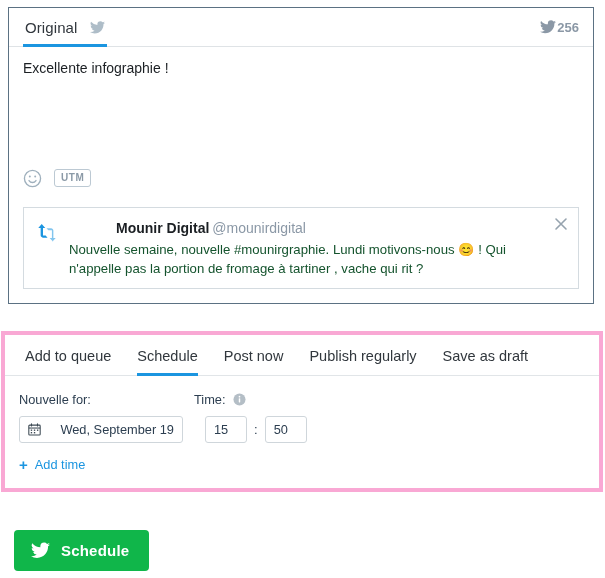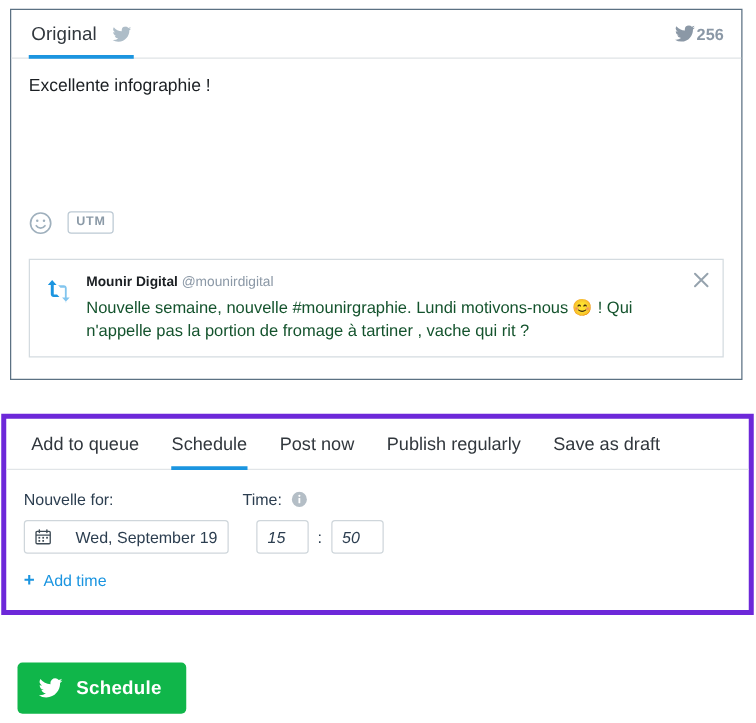--- a/index.html
+++ b/index.html
@@ -132,24 +132,25 @@
   .rt-icon {
     flex: 0 0 auto;
     width: 22px;
     height: 20px;
     color: #1b95e0;
     margin-top: 3px;
   }
   .rt-icon svg { display: block; width: 100%; height: 100%; }
   .quote-body { flex: 1 1 auto; min-width: 0; }
   .quote-head {
-    font-size: 11px;
+    font-size: 14px;
     line-height: 1.2;
     margin-bottom: 4px;
     white-space: nowrap;
+    margin-left: 47px;
   }
   .quote-name {
     font-weight: bold;
     color: #1b1f23;
   }
   .quote-handle {
     color: #8b98a6;
     margin-left: 3px;
   }
   .quote-text {
@@ -169,21 +170,21 @@
   .quote-close svg { display: block; width: 100%; height: 100%; }
 
   
   .red-box {
     position: absolute;
     left: 1px;
     top: 331px;
     width: 602px;
     height: 161px;
     box-sizing: border-box;
-    border: 4px solid #6d28d9;
+    border: 4px solid #f9a8d4;
     background: #ffffff;
   }
   .sched-tabs {
     display: flex;
     align-items: flex-end;
     gap: 0;
     padding: 0 20px;
     height: 40px;
     border-bottom: 1px solid #e1e5e8;
     position: relative;
@@ -263,21 +264,20 @@
     height: 27px;
     box-sizing: border-box;
     border: 1px solid #cfd6db;
     border-radius: 3px;
     background: #fff;
     font-size: 12.8px;
     color: #2c3e50;
     display: flex;
     align-items: center;
     padding: 0 8px;
-    font-style: italic;
   }
   .time-colon {
     margin: 0 7px;
     font-size: 13px;
     color: #2c3e50;
   }
 
   .add-time {
     display: flex;
     align-items: center;

